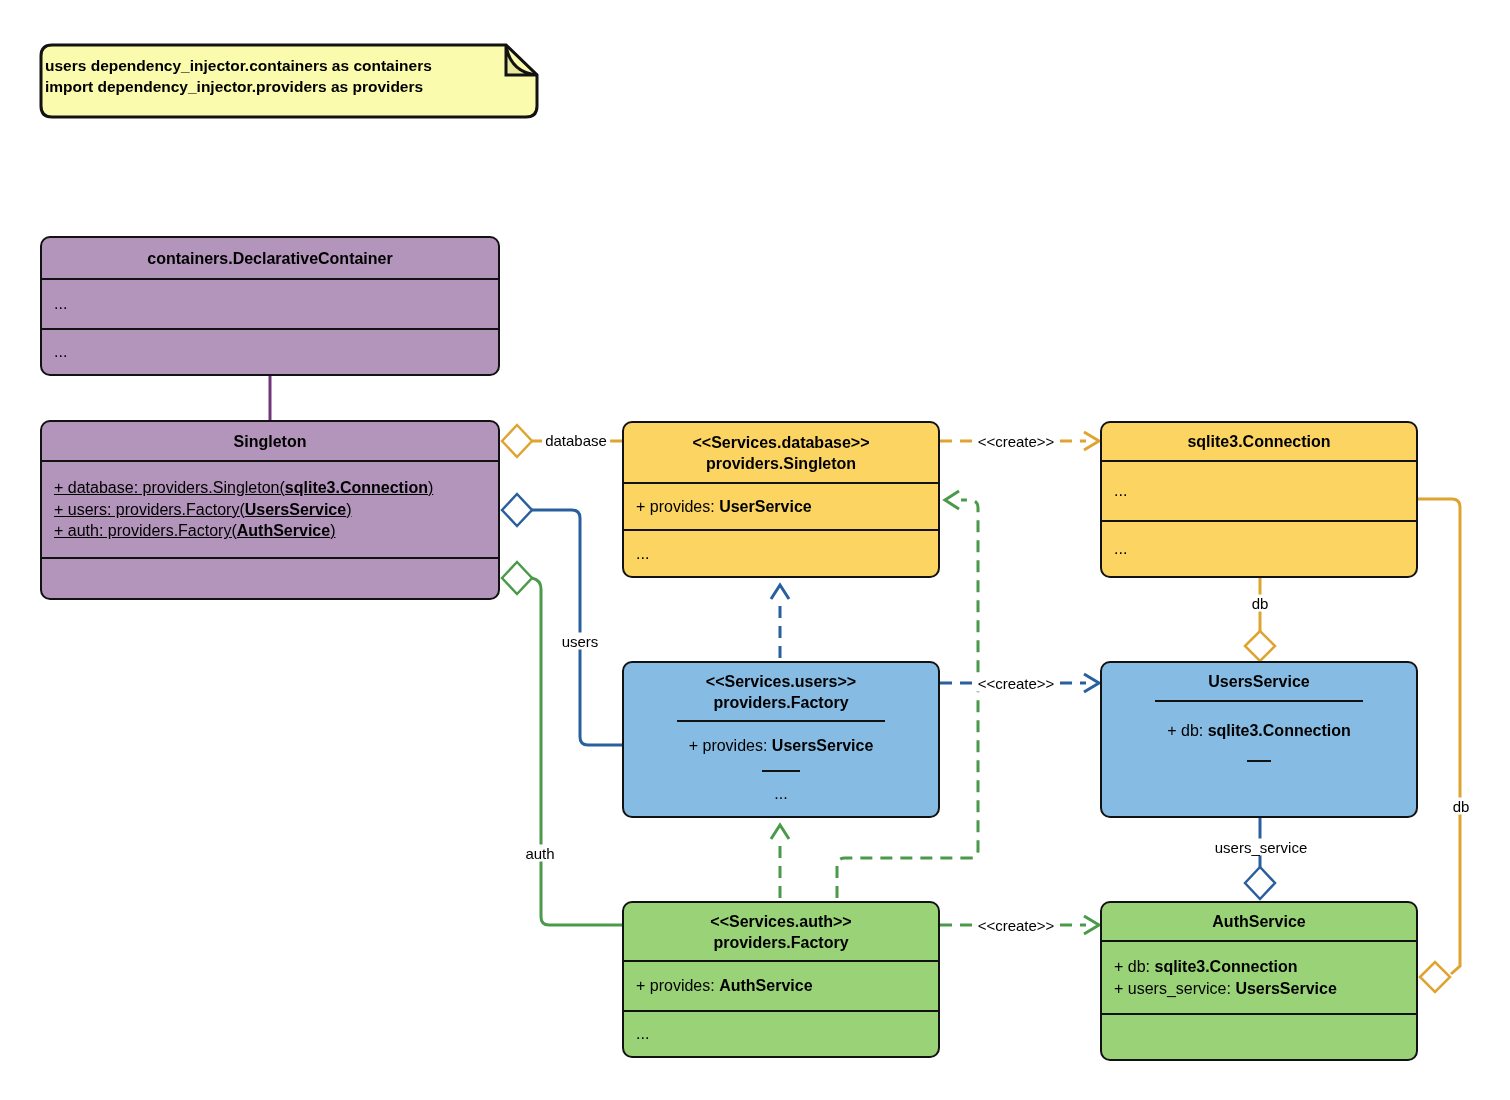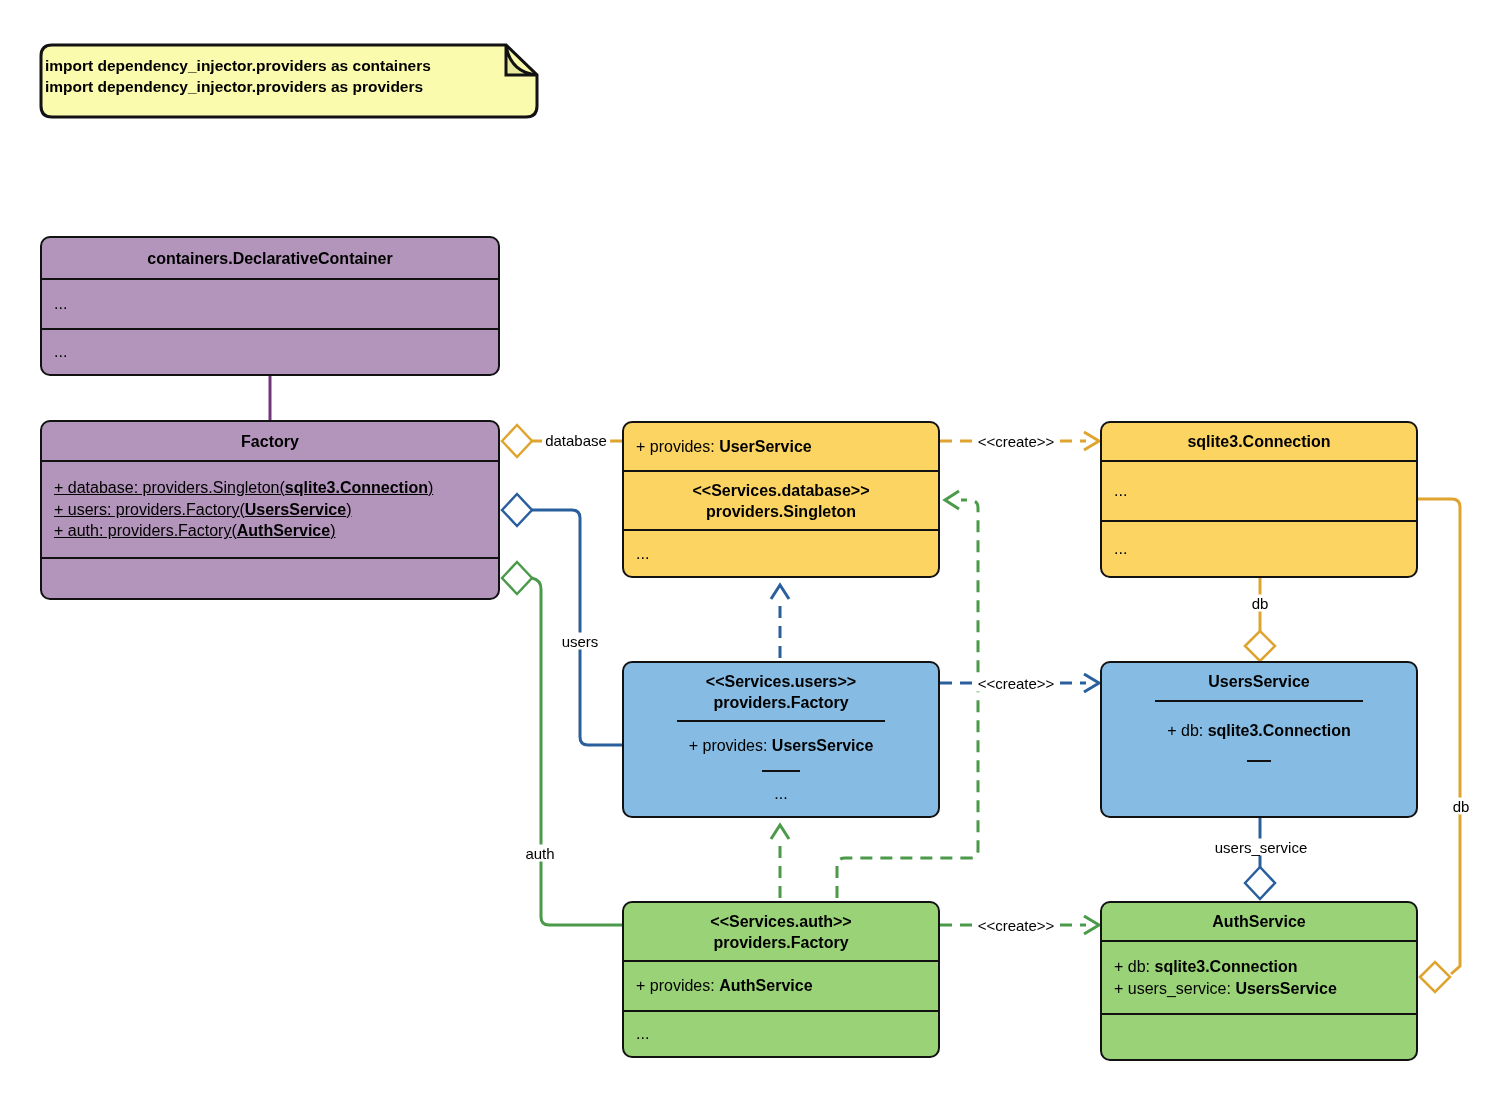--- a/index.html
+++ b/index.html
@@ -78,47 +78,47 @@
     <polygon points="1245,646 1260,631 1275,646 1260,661" class="stroke-yellow wfill dia"></polygon>
 
     <line x1="1260" y1="818" x2="1260" y2="867" class="stroke-blue"></line>
     <polygon points="1245,883 1260,867 1275,883 1260,899" class="stroke-blue wfill dia"></polygon>
 
     <path d="M1418,499 H1452 Q1460,499 1460,507 V966 L1451,974" class="stroke-yellow nofill"></path>
     <polygon points="1420,977 1435,962 1450,977 1435,992" class="stroke-yellow wfill dia"></polygon>
   </svg>
 
   <div class="note-text">
-    <div>import dependency_injector.providers as containers</div>
+    <div>users dependency_injector.containers as containers</div>
     <div>import dependency_injector.providers as providers</div>
   </div>
 
   <div class="uml purple" style="left:40px;top:200px;width:460px;height:140px;margin-top:36px;">
     <div class="row title" style="flex:0 0 40px;">containers.DeclarativeContainer</div>
     <div class="row" style="flex:0 0 50px;">...</div>
     <div class="row" style="flex:1;">...</div>
   </div>
 
   <div class="uml purple" style="left:40px;top:420px;width:460px;height:180px;">
-    <div class="row title" style="flex:0 0 38px;">Factory</div>
+    <div class="row title" style="flex:0 0 38px;">Singleton</div>
     <div class="row top-pad" style="flex:0 0 97px;">
       <div class="attr-line ul"><span>+ database: providers.Singleton(</span><span class="b">sqlite3.Connection</span><span>)</span></div>
       <div class="attr-line ul"><span>+ users: providers.Factory(</span><span class="b">UsersService</span><span>)</span></div>
       <div class="attr-line ul"><span>+ auth: providers.Factory(</span><span class="b">AuthService</span><span>)</span></div>
     </div>
     <div class="row" style="flex:1;"></div>
   </div>
 
   <div class="uml yellow" style="left:622px;top:421px;width:318px;height:157px;">
-    <div class="row" style="flex:0 0 47px;">
-      <div class="attr-line"><span>+ provides: </span><span class="b">UserService</span></div>
-    </div>
     <div class="row title" style="flex:0 0 59px;">
       <div>&lt;&lt;Services.database&gt;&gt;</div>
       <div>providers.Singleton</div>
+    </div>
+    <div class="row" style="flex:0 0 47px;">
+      <div class="attr-line"><span>+ provides: </span><span class="b">UserService</span></div>
     </div>
     <div class="row" style="flex:1;">...</div>
   </div>
 
   <div class="uml yellow" style="left:1100px;top:421px;width:318px;height:157px;">
     <div class="row title" style="flex:0 0 37px;">sqlite3.Connection</div>
     <div class="row" style="flex:0 0 60px;">...</div>
     <div class="row" style="flex:1;">...</div>
   </div>
 

